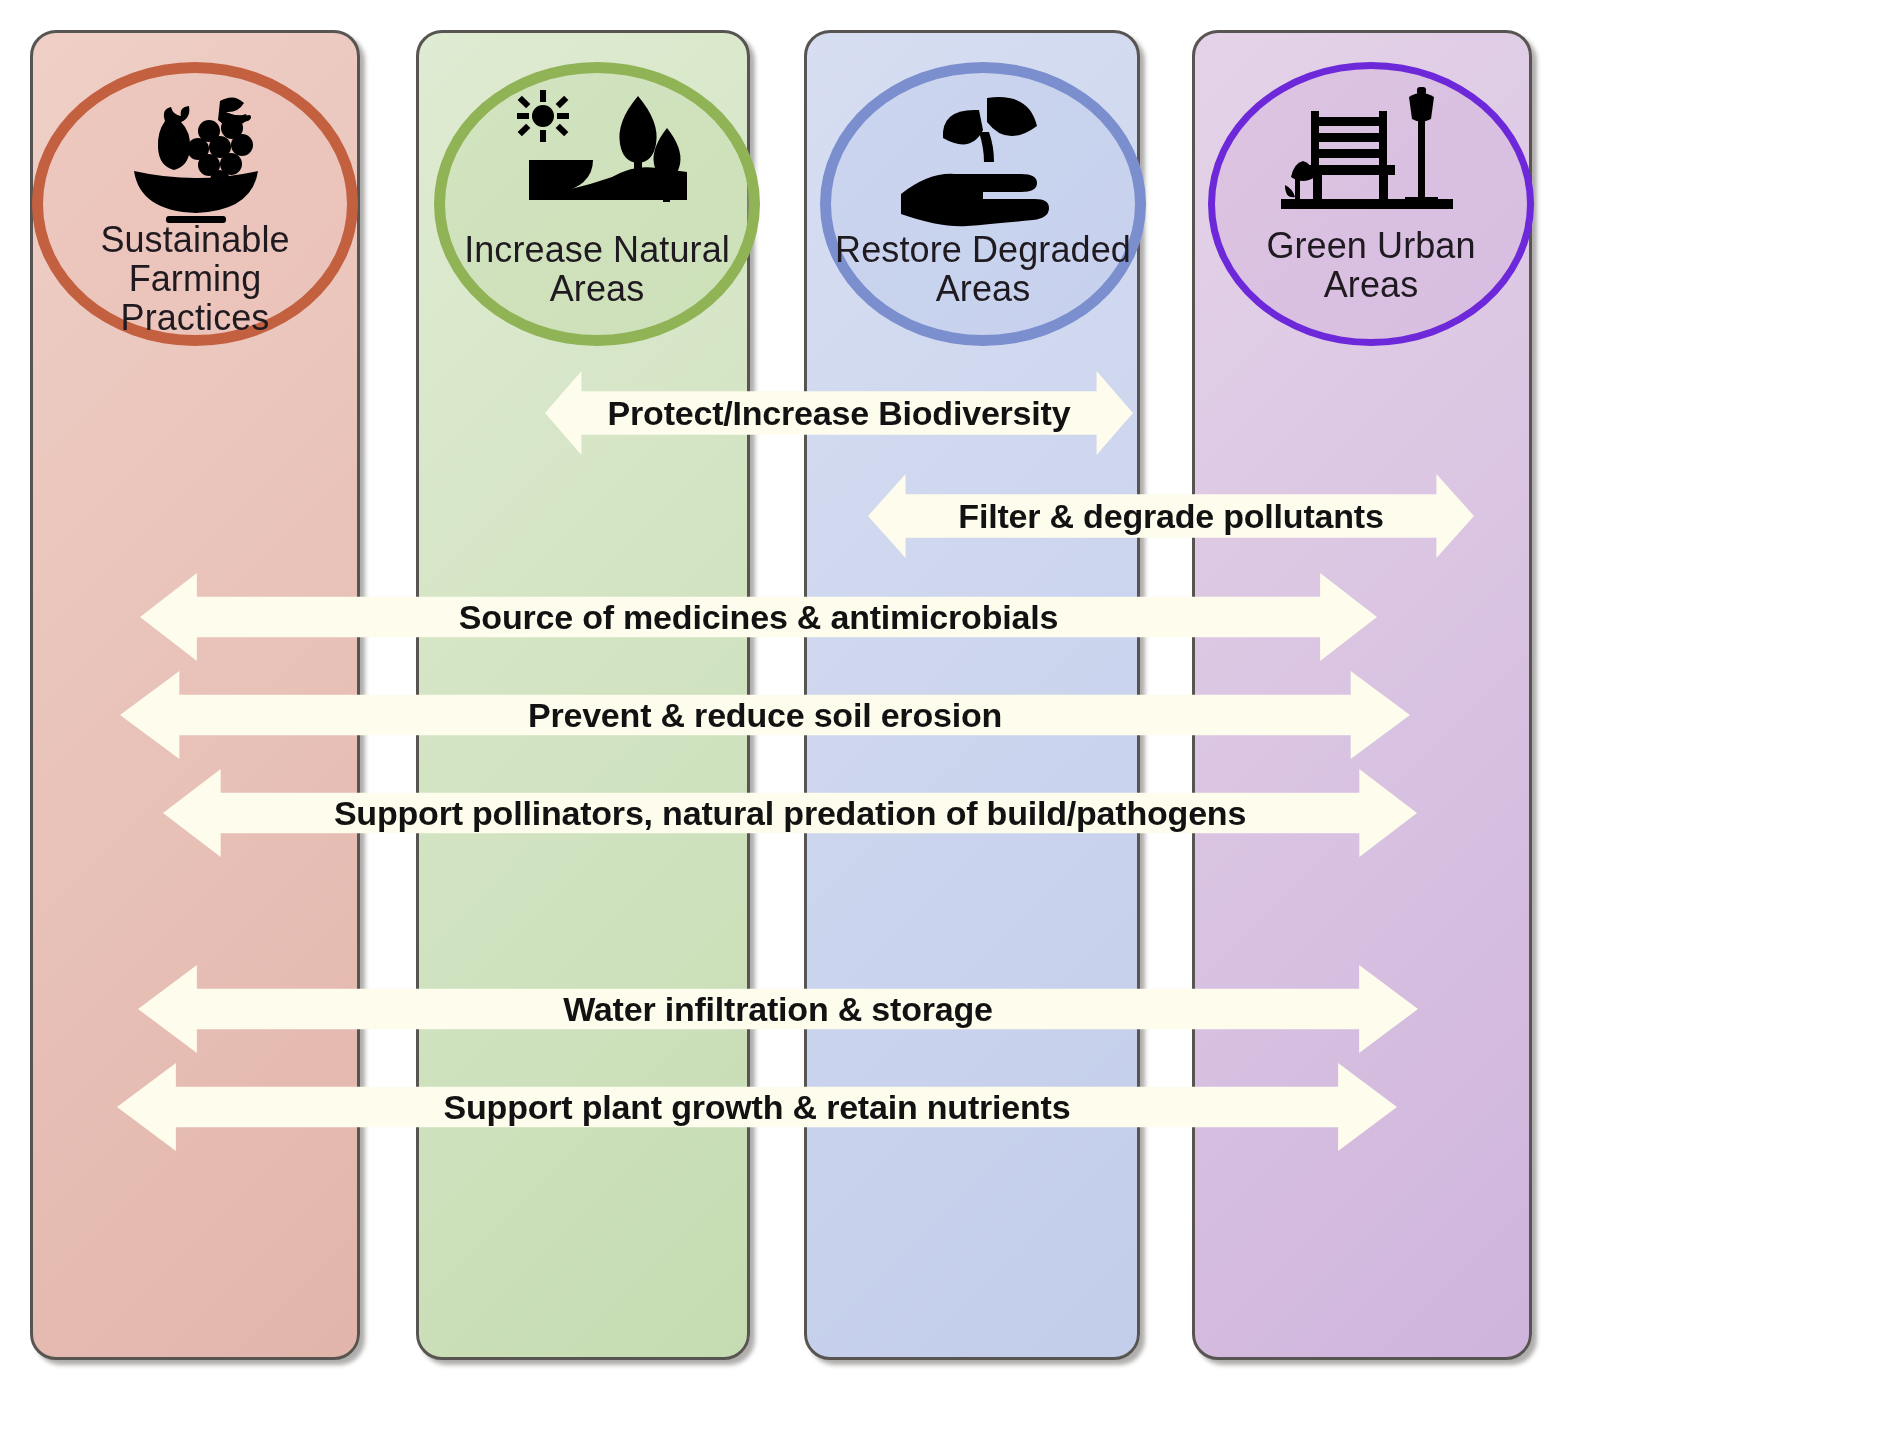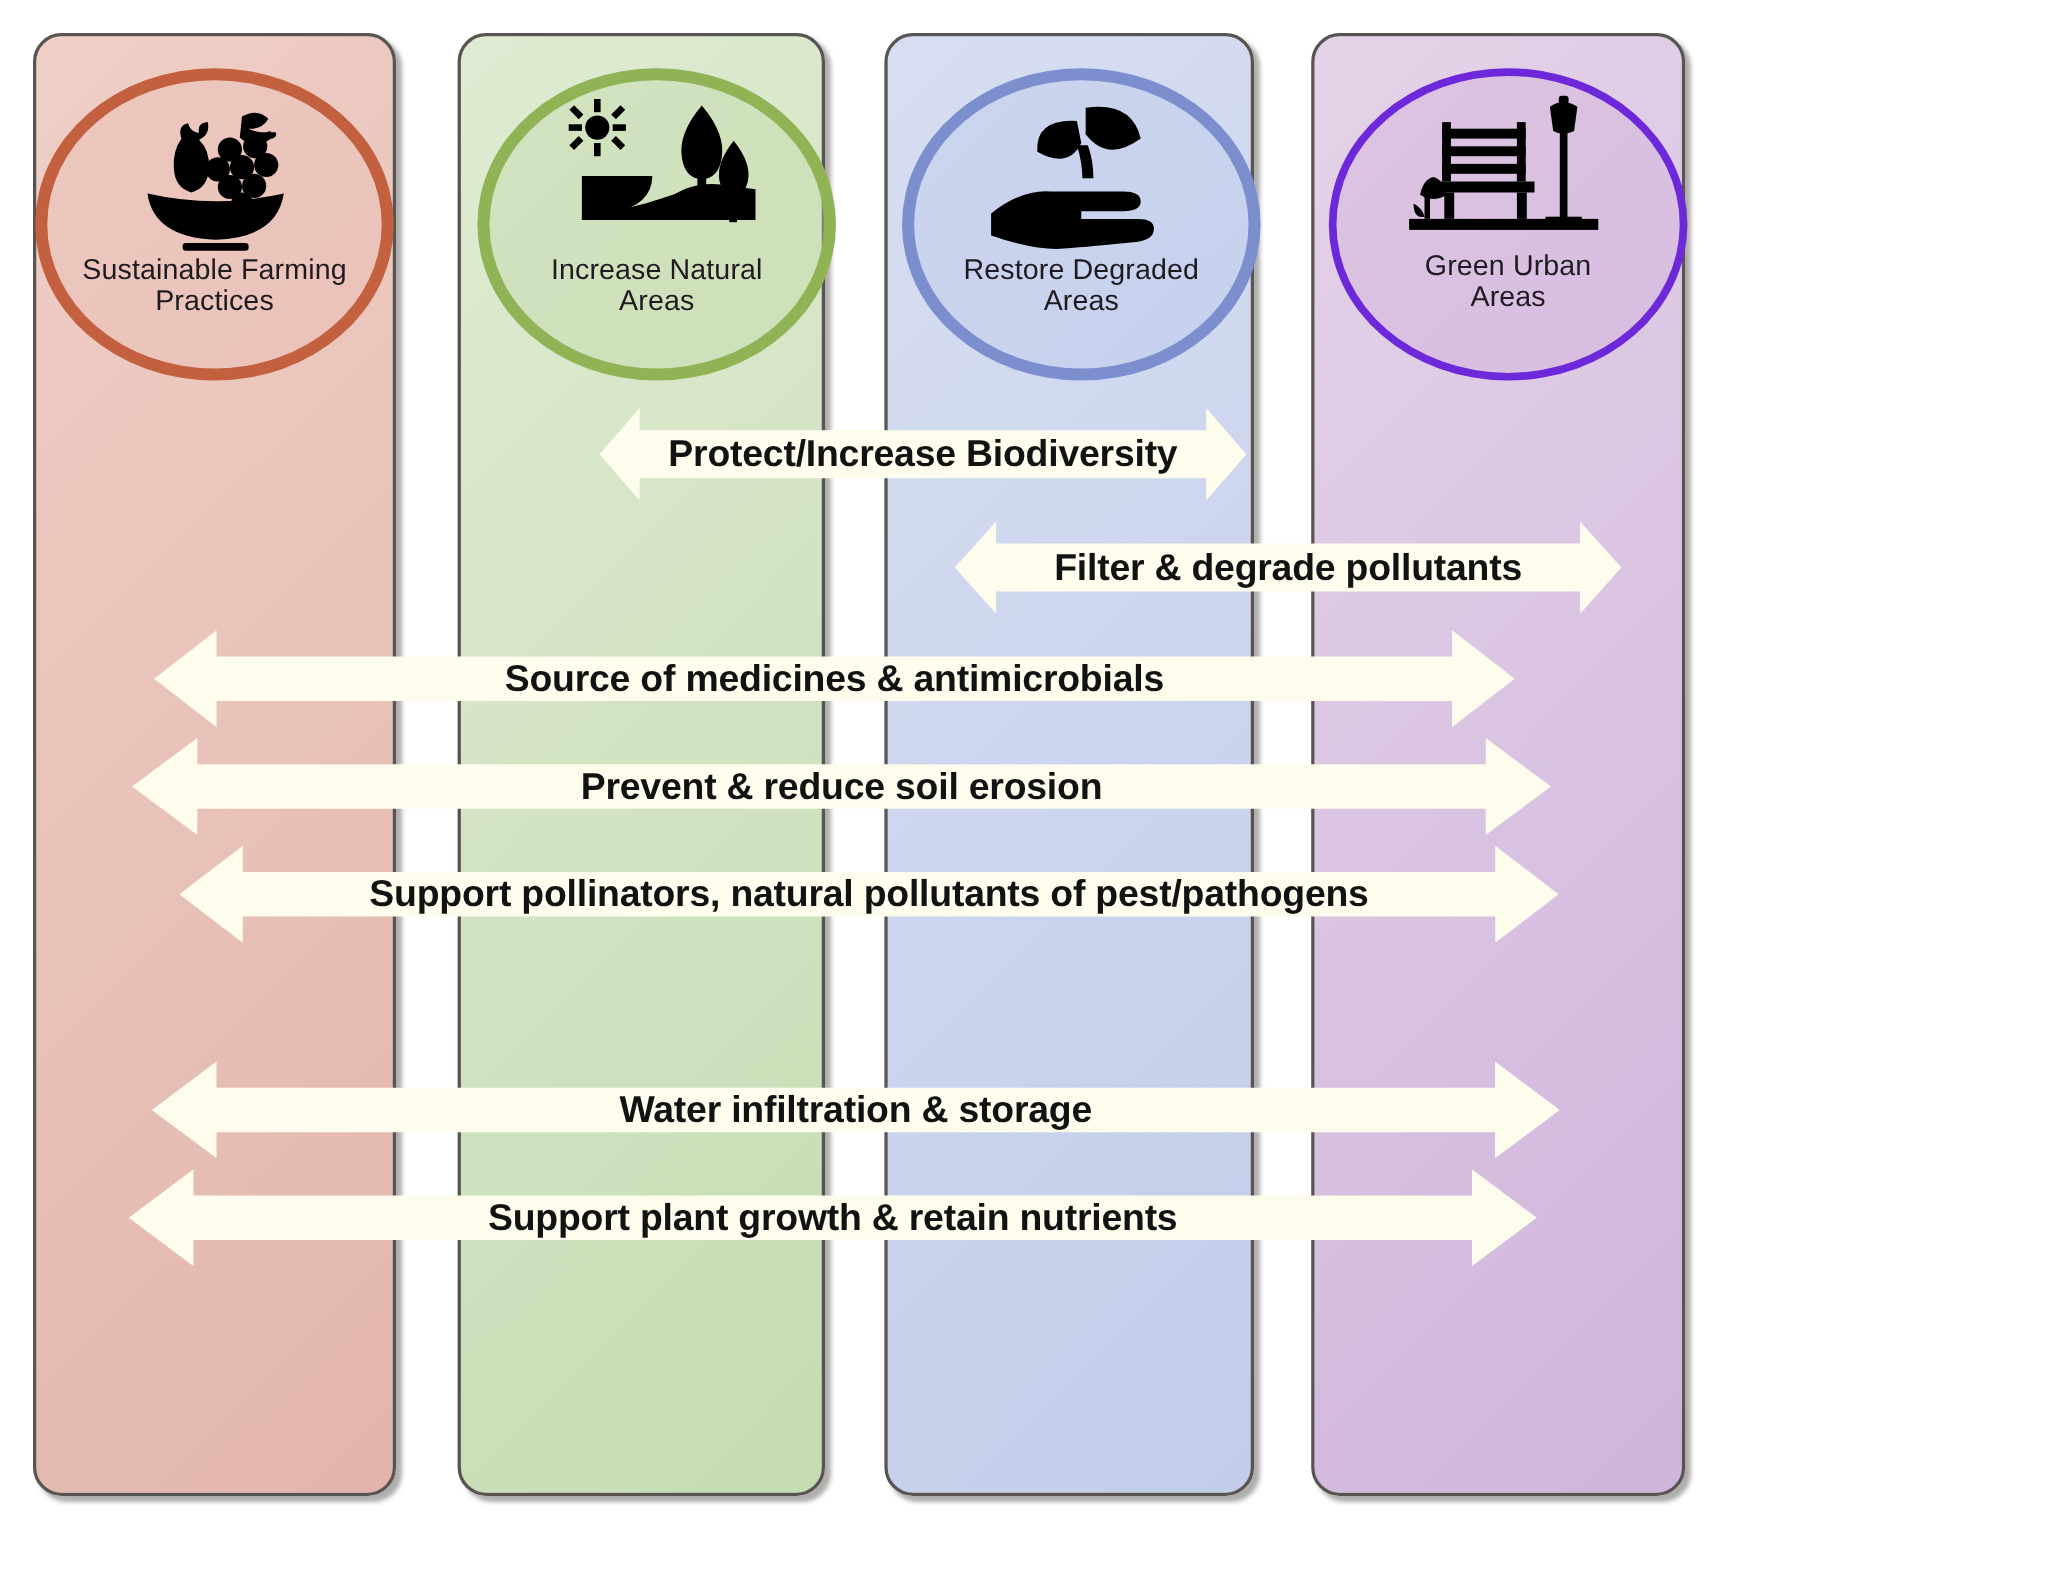--- a/index.html
+++ b/index.html
@@ -32,21 +32,21 @@
     align-items:center;justify-content:flex-start;
     z-index:6;
   }
   .hdr-1{left:32px;border:11px solid #c2603f;background:rgba(235,190,180,.35);}
   .hdr-2{left:434px;border:11px solid #8fb355;background:rgba(190,216,160,.35);}
   .hdr-3{left:820px;border:11px solid #7b8fcf;background:rgba(180,195,232,.32);}
   .hdr-4{left:1208px;border:7px solid #6d28d9;background:rgba(205,165,215,.30);}
 
   .hdr .glyph{height:150px;display:flex;align-items:center;justify-content:center;margin-top:12px;}
   .hdr .ttl{
-    font-size:26px;color:#1f1a20;line-height:1.08;text-align:center;
+    font-size:36px;color:#1f1a20;line-height:1.08;text-align:center;
     letter-spacing:.1px;width:300px;margin-top:-4px;
   }
 
   
   .arrow{
     position:absolute;
     background:#fdfced;
     display:flex;align-items:center;justify-content:center;
     box-sizing:border-box;
     z-index:4;
@@ -79,21 +79,21 @@
 
   <div class="arrow a-wide" style="left:140px;top:573px;width:1237px;height:88px;">
     <span>Source of medicines &amp; antimicrobials</span>
   </div>
 
   <div class="arrow a-wide" style="left:120px;top:671px;width:1290px;height:88px;">
     <span>Prevent &amp; reduce soil erosion</span>
   </div>
 
   <div class="arrow a-wide" style="left:163px;top:769px;width:1254px;height:88px;">
-    <span>Support pollinators, natural pollutants of pest/pathogens</span>
+    <span>Support pollinators, natural predation of build/pathogens</span>
   </div>
 
 
   <div class="arrow a-wide" style="left:138px;top:965px;width:1280px;height:88px;">
     <span>Water infiltration &amp; storage</span>
   </div>
 
   <div class="arrow a-wide" style="left:117px;top:1063px;width:1280px;height:88px;">
     <span>Support plant growth &amp; retain nutrients</span>
   </div>

